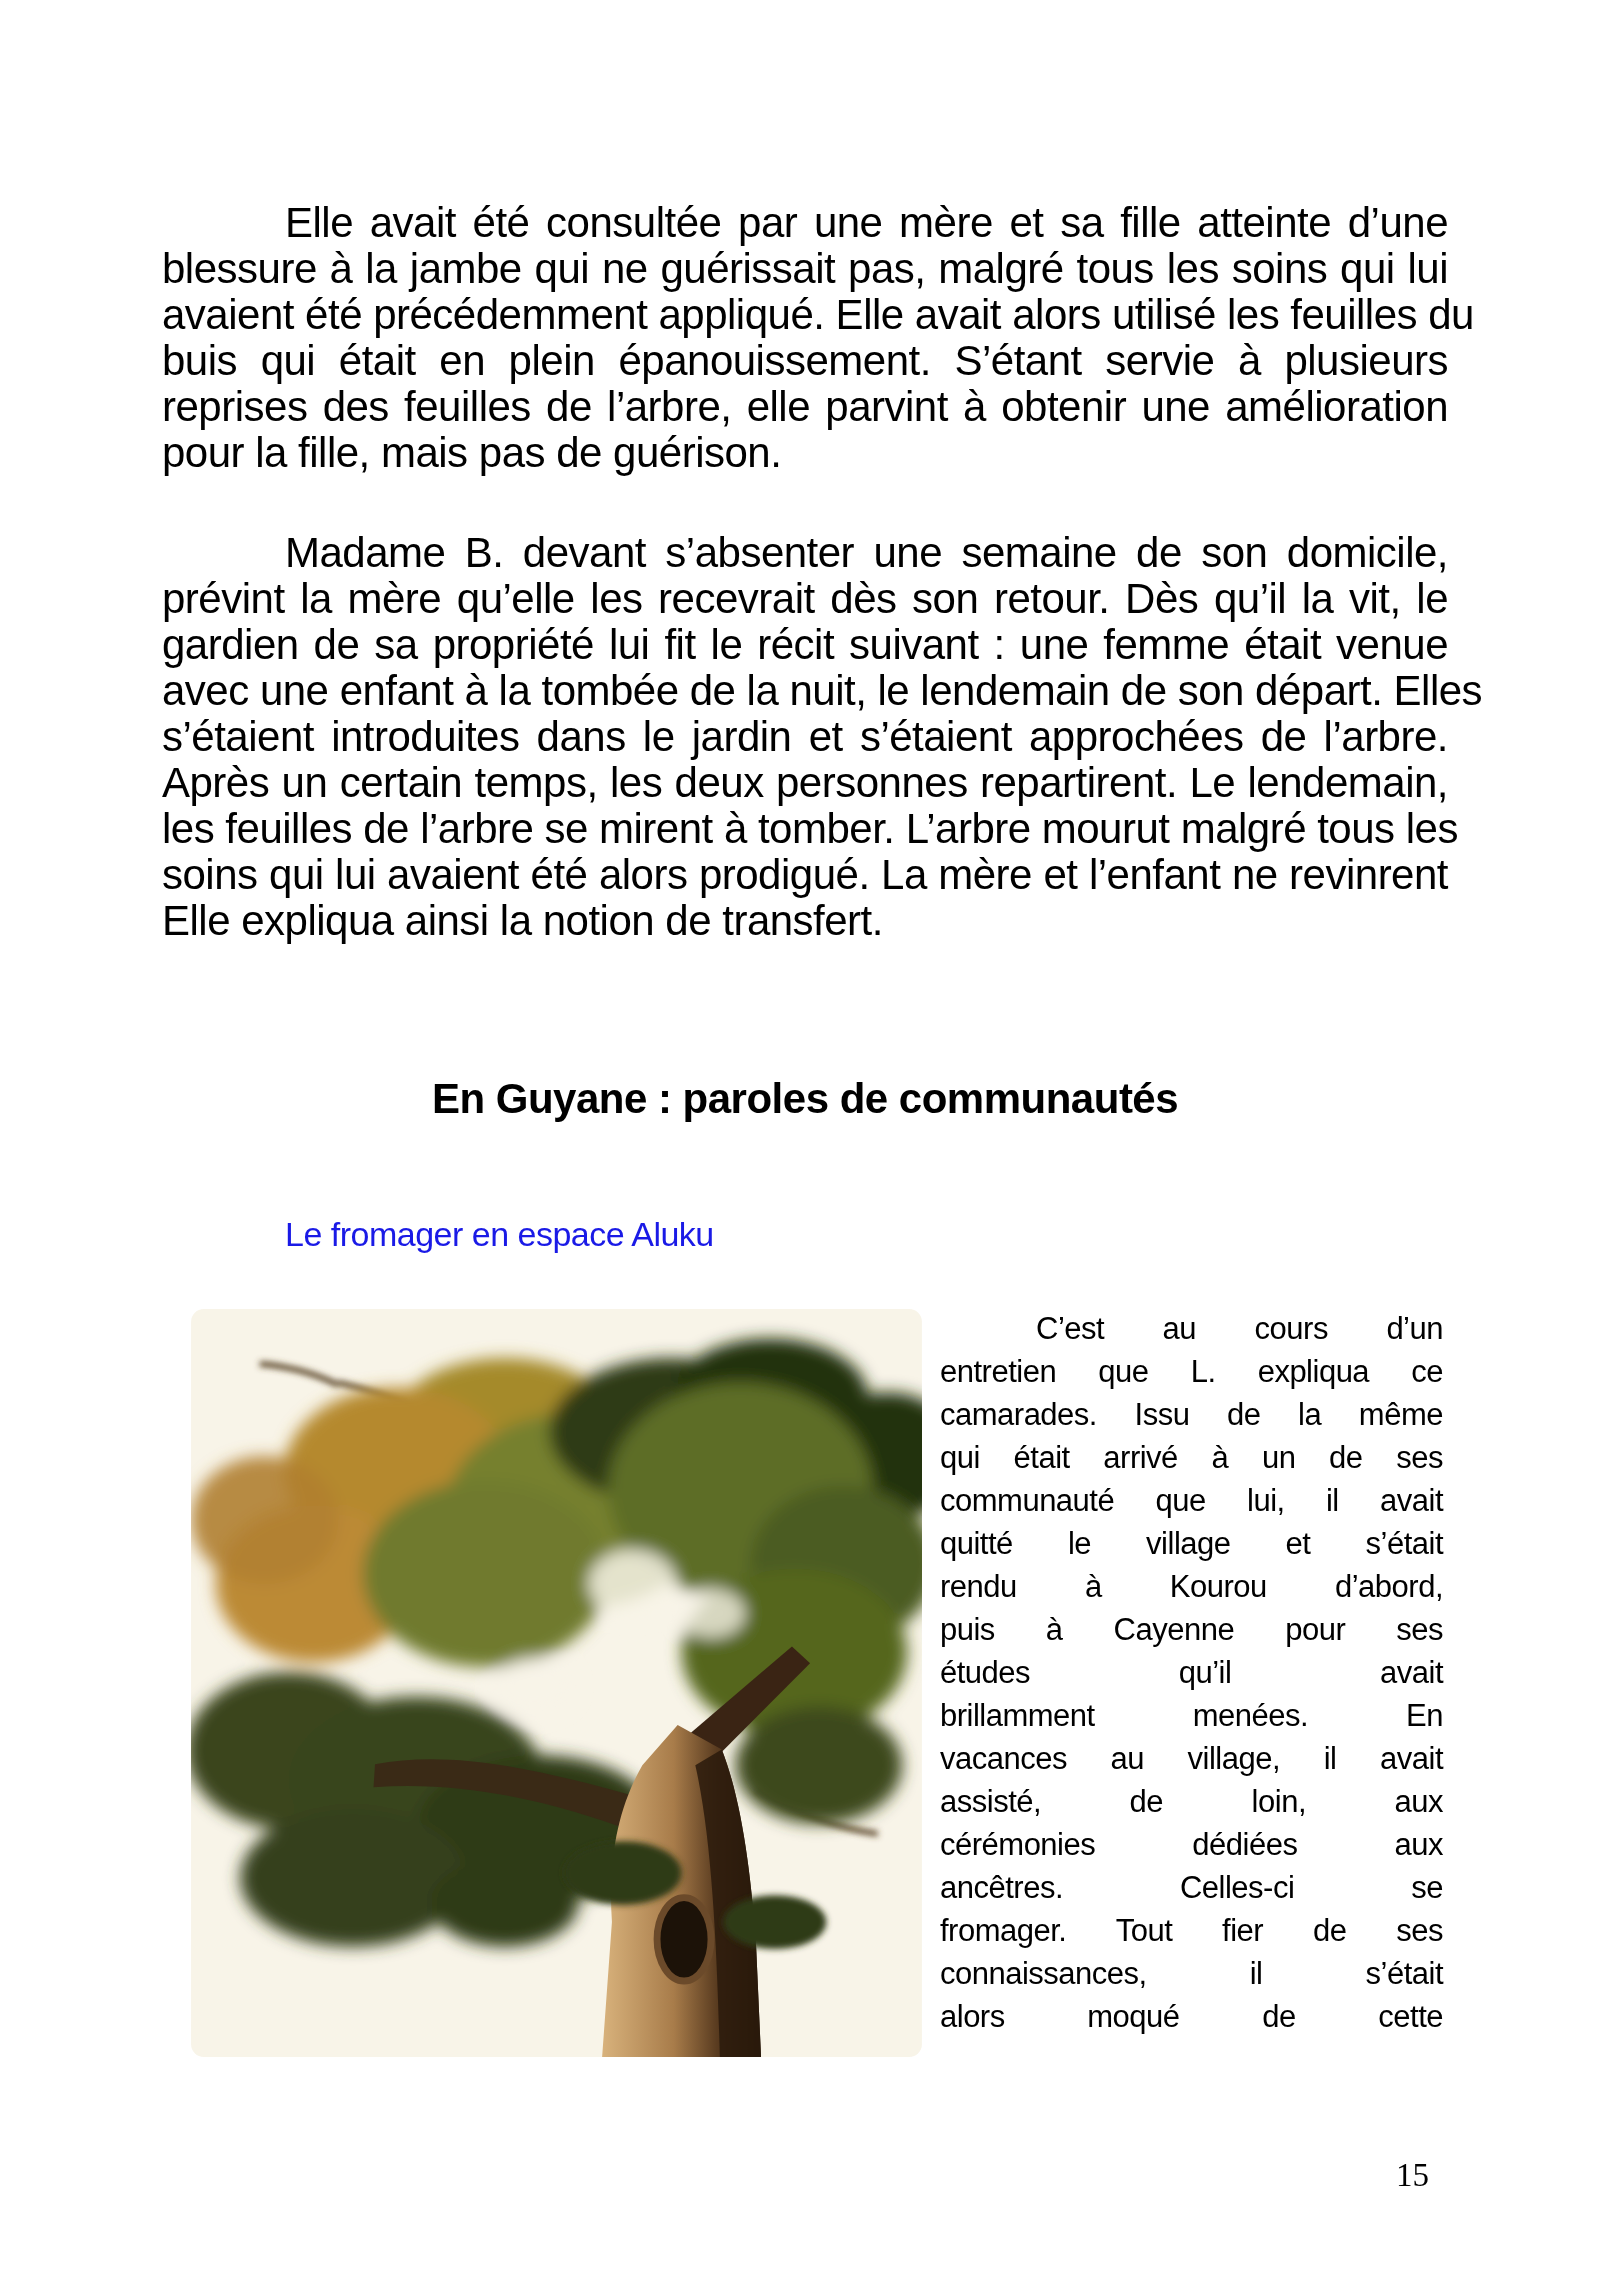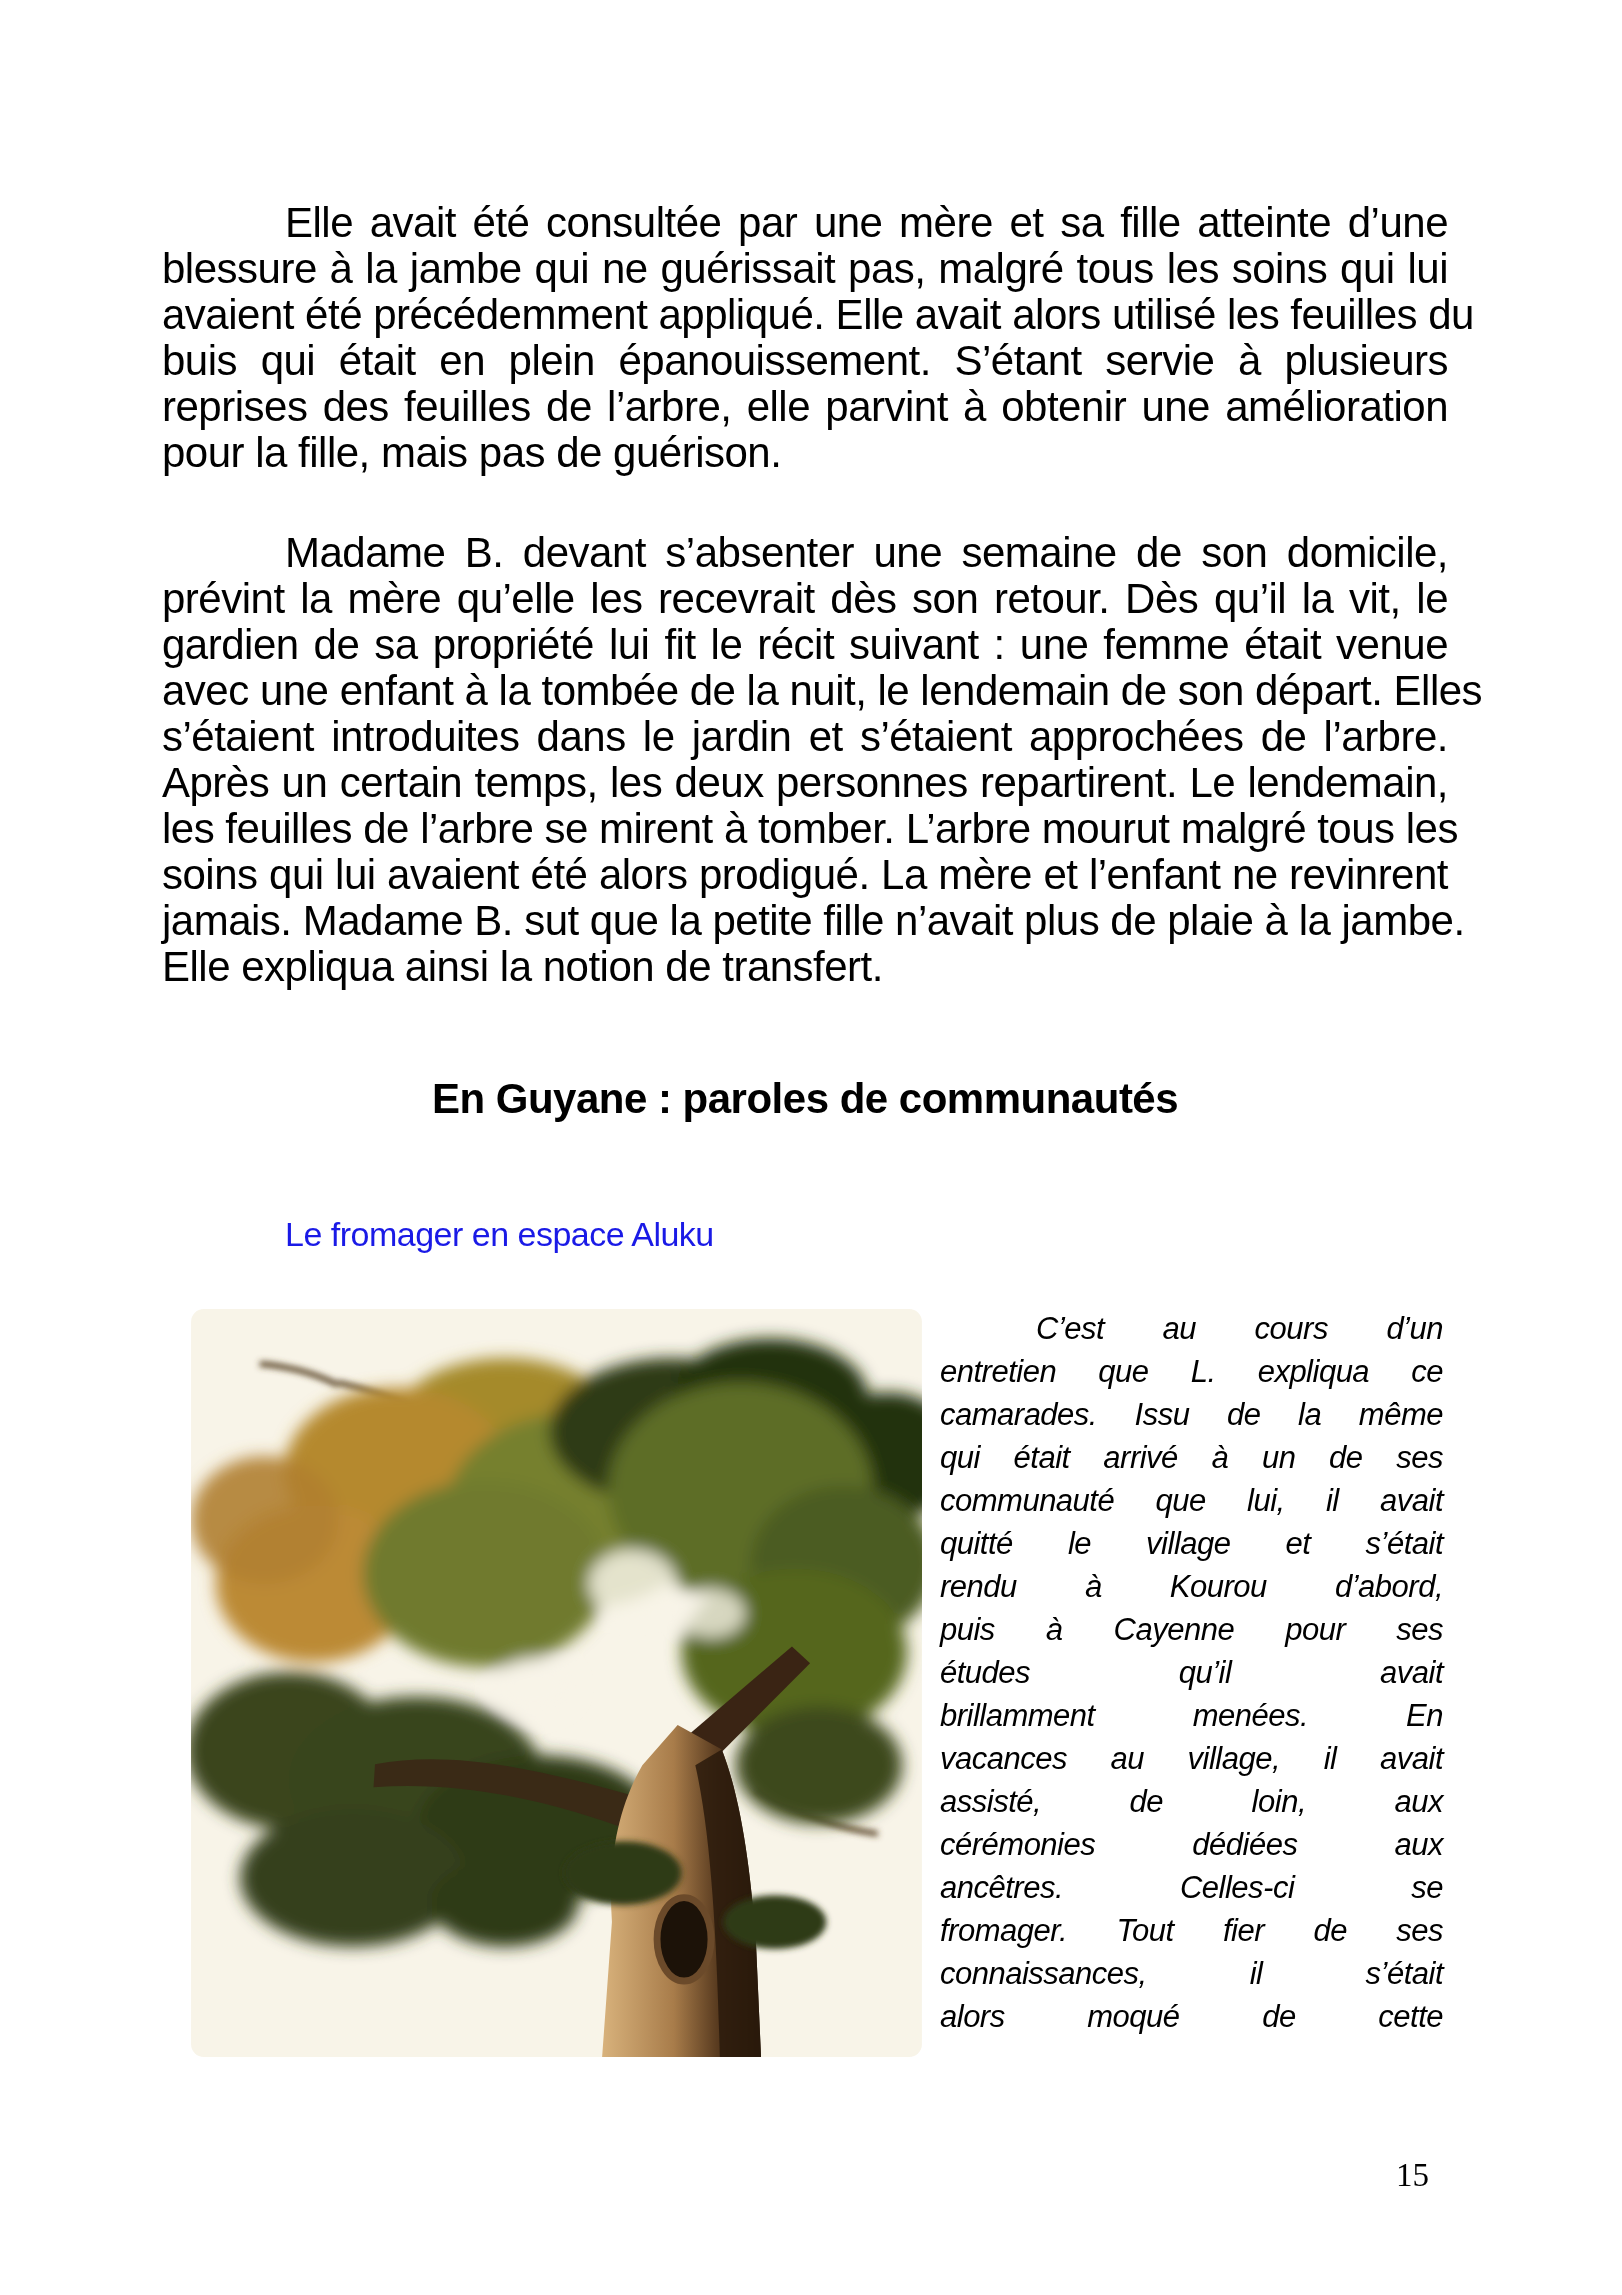--- a/index.html
+++ b/index.html
@@ -59,21 +59,20 @@
   .tree-photo{
     position:absolute;
     left:29.4px;top:0px;
   }
   .wrap-col{
     position:absolute;
     left:778px;top:-2.5px;
     width:503px;
     font-size:31px;
     letter-spacing:-0.5px;
-    font-style:italic;
   }
   .page-number{
     position:absolute;
     left:1396px;top:2157px;
     font-family:"Liberation Serif","DejaVu Serif",serif;
     font-size:33px;
   }
 </style>
 </head>
 <body>
@@ -91,21 +90,20 @@
 
   <div class="textblock" style="top:530px">
       <div class="body-line first">Madame B. devant s’absenter une semaine de son domicile,</div>
       <div class="body-line">prévint la mère qu’elle les recevrait dès son retour. Dès qu’il la vit, le</div>
       <div class="body-line">gardien de sa propriété lui fit le récit suivant : une femme était venue</div>
       <div class="body-line">avec une enfant à la tombée de la nuit, le lendemain de son départ. Elles</div>
       <div class="body-line">s’étaient introduites dans le jardin et s’étaient approchées de l’arbre.</div>
       <div class="body-line">Après un certain temps, les deux personnes repartirent. Le lendemain,</div>
       <div class="body-line">les feuilles de l’arbre se mirent à tomber. L’arbre mourut malgré tous les</div>
       <div class="body-line">soins qui lui avaient été alors prodigué. La mère et l’enfant ne revinrent</div>
-      <div class="body-line">jamais. Madame B. sut que la petite fille n’avait plus de plaie à la jambe.</div>
       <div class="body-line last">Elle expliqua ainsi la notion de transfert.</div>
     </div>
 
   <div class="heading">En Guyane : paroles de communautés</div>
 
   <div class="subheading" style="color: rgb(26, 26, 230);">Le fromager en espace Aluku</div>
 
   <div class="figure-row">
 
     <svg class="tree-photo" width="731" height="748" viewBox="0 0 1490 1525">

